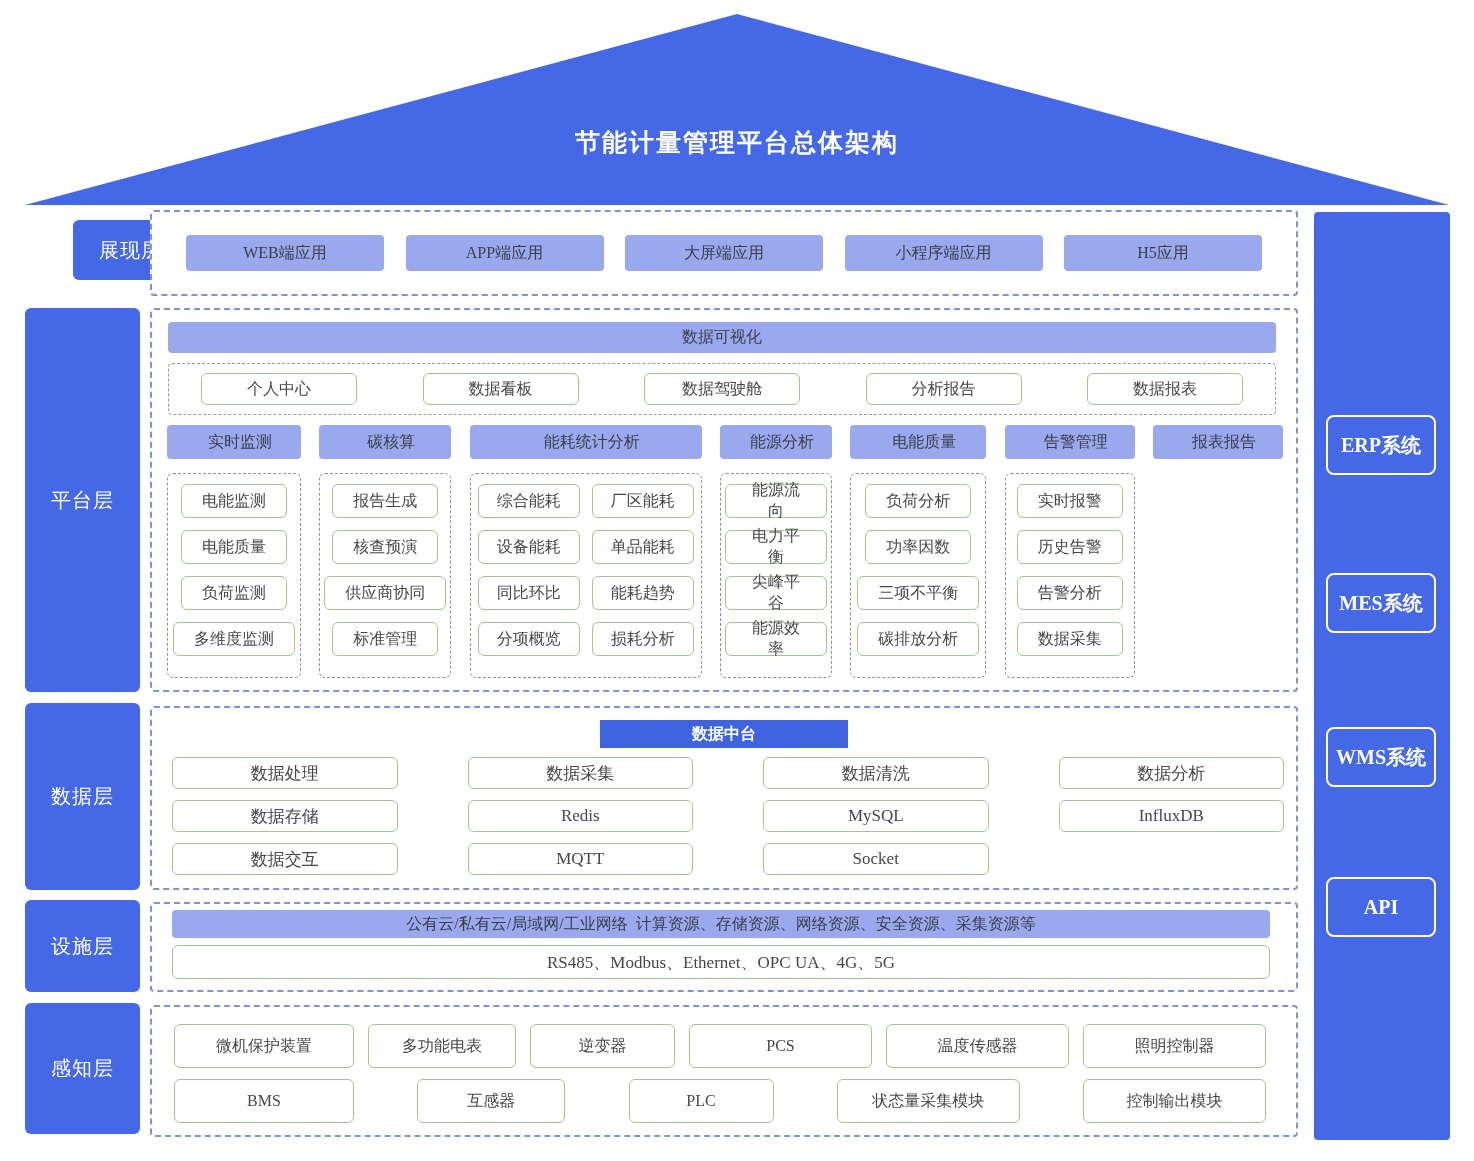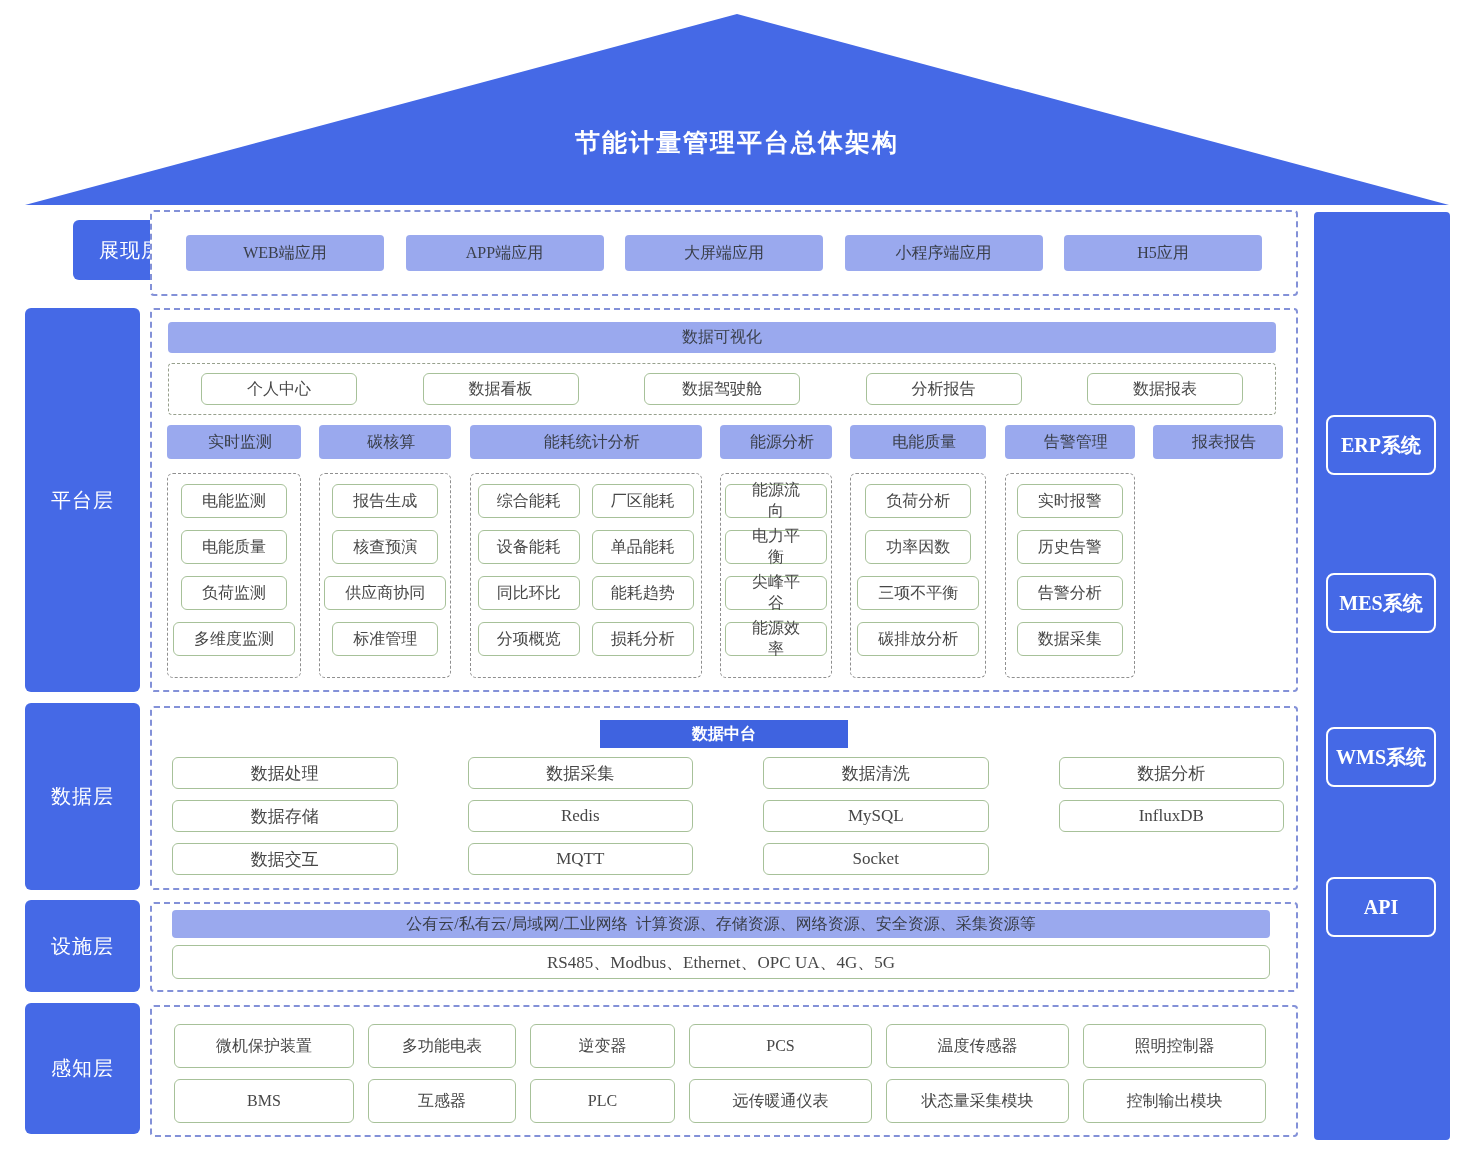--- a/index.html
+++ b/index.html
@@ -238,21 +238,20 @@
         <div class="perc-box gbox" style="width: 148px;">多功能电表</div>
         <div class="perc-box gbox" style="width: 145px;">逆变器</div>
         <div class="perc-box gbox" style="width: 183px;">PCS</div>
         <div class="perc-box gbox" style="width: 183px;">温度传感器</div>
         <div class="perc-box gbox" style="width: 183px;">照明控制器</div>
       </div>
     <div class="perc-row" id="perc-row-1">
         <div class="perc-box gbox" style="width: 180px;">BMS</div>
         <div class="perc-box gbox" style="width: 148px;">互感器</div>
         <div class="perc-box gbox" style="width: 145px;">PLC</div>
-        <div class="perc-box gbox" style="width: 183px;">远传暖通仪表</div>
         <div class="perc-box gbox" style="width: 183px;">状态量采集模块</div>
         <div class="perc-box gbox" style="width: 183px;">控制输出模块</div>
       </div>
   </div>
 
   <div class="right-bar" id="right-bar">
       <div class="ext-box" style="top: 203px;">ERP系统</div>
       <div class="ext-box" style="top: 361px;">MES系统</div>
       <div class="ext-box" style="top: 515px;">WMS系统</div>
       <div class="ext-box" style="top: 665px;">API</div>

